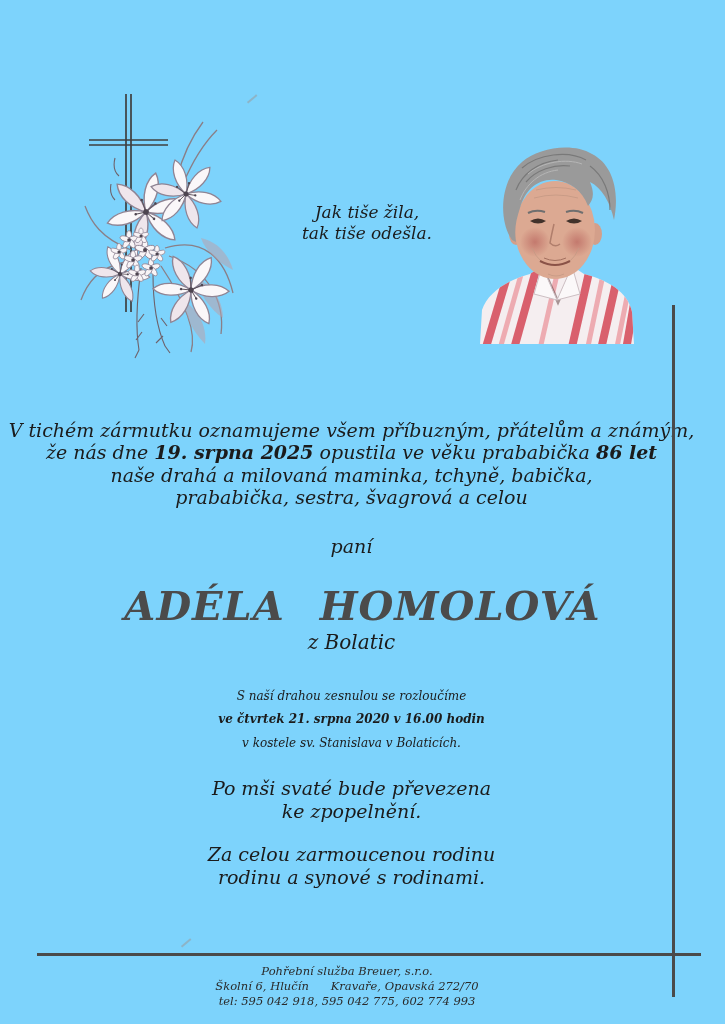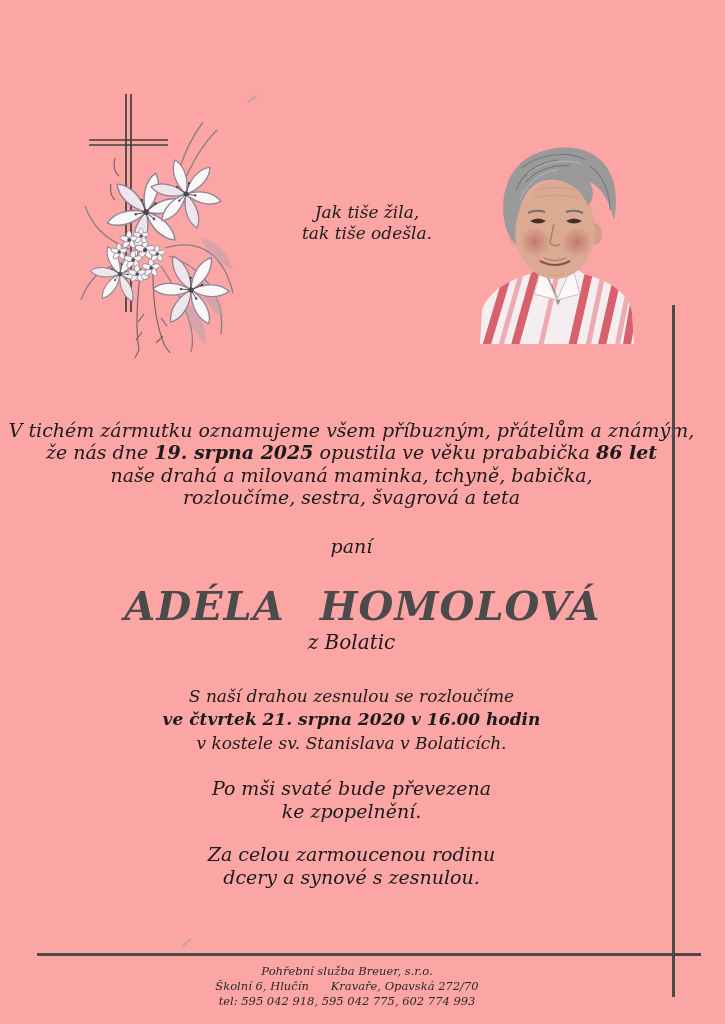--- a/index.html
+++ b/index.html
@@ -1,38 +1,38 @@
 <!DOCTYPE html>
 <html><head>
 <meta charset="utf-8">
 <style>
   html,body{margin:0;padding:0;background:#888;}
   .page{
     position:relative;
     width:725px;height:1024px;
-    background:#fca5a5;
+    background:#7dd3fc;
     overflow:hidden;
     font-family:"DejaVu Serif","Liberation Serif",serif;
     color:#1b1b1b;
   }
   .abs{position:absolute;}
   .txt{font-style:italic;text-align:center;}
   .block{left:0;width:703px;}
   .line{white-space:nowrap;}
   .quote{left:272px;top:202px;width:190px;font-size:17px;line-height:21px;}
   .announcement{top:419px;font-size:19px;line-height:22.3px;}
   .honorific{top:535px;font-size:19px;font-weight:normal;}
   .name{
     left:0;top:583px;width:725px;
     font-size:40px;font-weight:bold;font-style:italic;
     letter-spacing:1px;word-spacing:20px;
     color:#4b4b4b;text-align:center;line-height:46px;
   }
   .origin{top:632px;font-size:20px;line-height:20px;}
-  .farewell{top:685px;font-size:17px;line-height:23.3px;}
+  .farewell{top:685px;font-size:12px;line-height:23.3px;}
   .cremation{top:777px;font-size:19px;line-height:23.3px;}
   .family{top:843px;font-size:19px;line-height:23.3px;}
   .bold{font-weight:bold;}
   .hrule{left:37px;top:953px;width:664px;height:2.5px;background:#4a4a4a;}
   .vrule{left:672px;top:305px;width:2.5px;height:692px;background:#4a4a4a;}
   .footer{left:147px;top:964px;width:400px;font-size:11.5px;line-height:15.2px;color:#2a2a2a;}
   .footer .line{white-space:pre;}
   .illustration{left:45px;top:88px;width:195px;height:290px;}
   .portrait{left:478px;top:142px;width:158px;height:202px;}
   .speck{width:12px;height:1.5px;background:#9a9a9a;opacity:.55;transform:rotate(-40deg);}
@@ -198,42 +198,42 @@
     <g fill="none" stroke="#b9b9b9" stroke-width="1" opacity="0.9">
       <path d="M50 32 C64 20 88 16 104 22"></path>
       <path d="M42 58 C48 42 62 30 80 28"></path>
     </g>
   </svg>
 
   <div class="abs txt block announcement">
     <div class="line">V tichém zármutku oznamujeme všem příbuzným, přátelům a známým,</div>
     <div class="line"><span>že nás dne </span><span style="font-weight: bold;">19. srpna 2025</span><span> opustila ve věku prababička </span><span style="font-weight: bold;">86 let</span></div>
     <div class="line">naše drahá a milovaná maminka, tchyně, babička,</div>
-    <div class="line">rozloučíme, sestra, švagrová a teta</div>
+    <div class="line">prababička, sestra, švagrová a celou</div>
   </div>
 
   <div class="abs txt block honorific">paní</div>
 
   <div class="abs name">ADÉLA HOMOLOVÁ</div>
   <div class="abs txt block origin">z Bolatic</div>
 
   <div class="abs txt block farewell">
     <div class="line">S naší drahou zesnulou se rozloučíme</div>
     <div class="line bold">ve čtvrtek 21. srpna 2020 v 16.00 hodin</div>
     <div class="line">v kostele sv. Stanislava v Bolaticích.</div>
   </div>
 
   <div class="abs txt block cremation">
     <div class="line">Po mši svaté bude převezena</div>
     <div class="line">ke zpopelnění.</div>
   </div>
 
   <div class="abs txt block family">
     <div class="line">Za celou zarmoucenou rodinu</div>
-    <div class="line">dcery a synové s zesnulou.</div>
+    <div class="line">rodinu a synové s rodinami.</div>
   </div>
 
   <div class="abs hrule"></div>
   <div class="abs vrule"></div>
 
   <div class="abs speck speck1"></div>
   <div class="abs speck speck2"></div>
 
   <div class="abs txt footer">
     <div class="line">Pohřební služba Breuer, s.r.o.</div>

